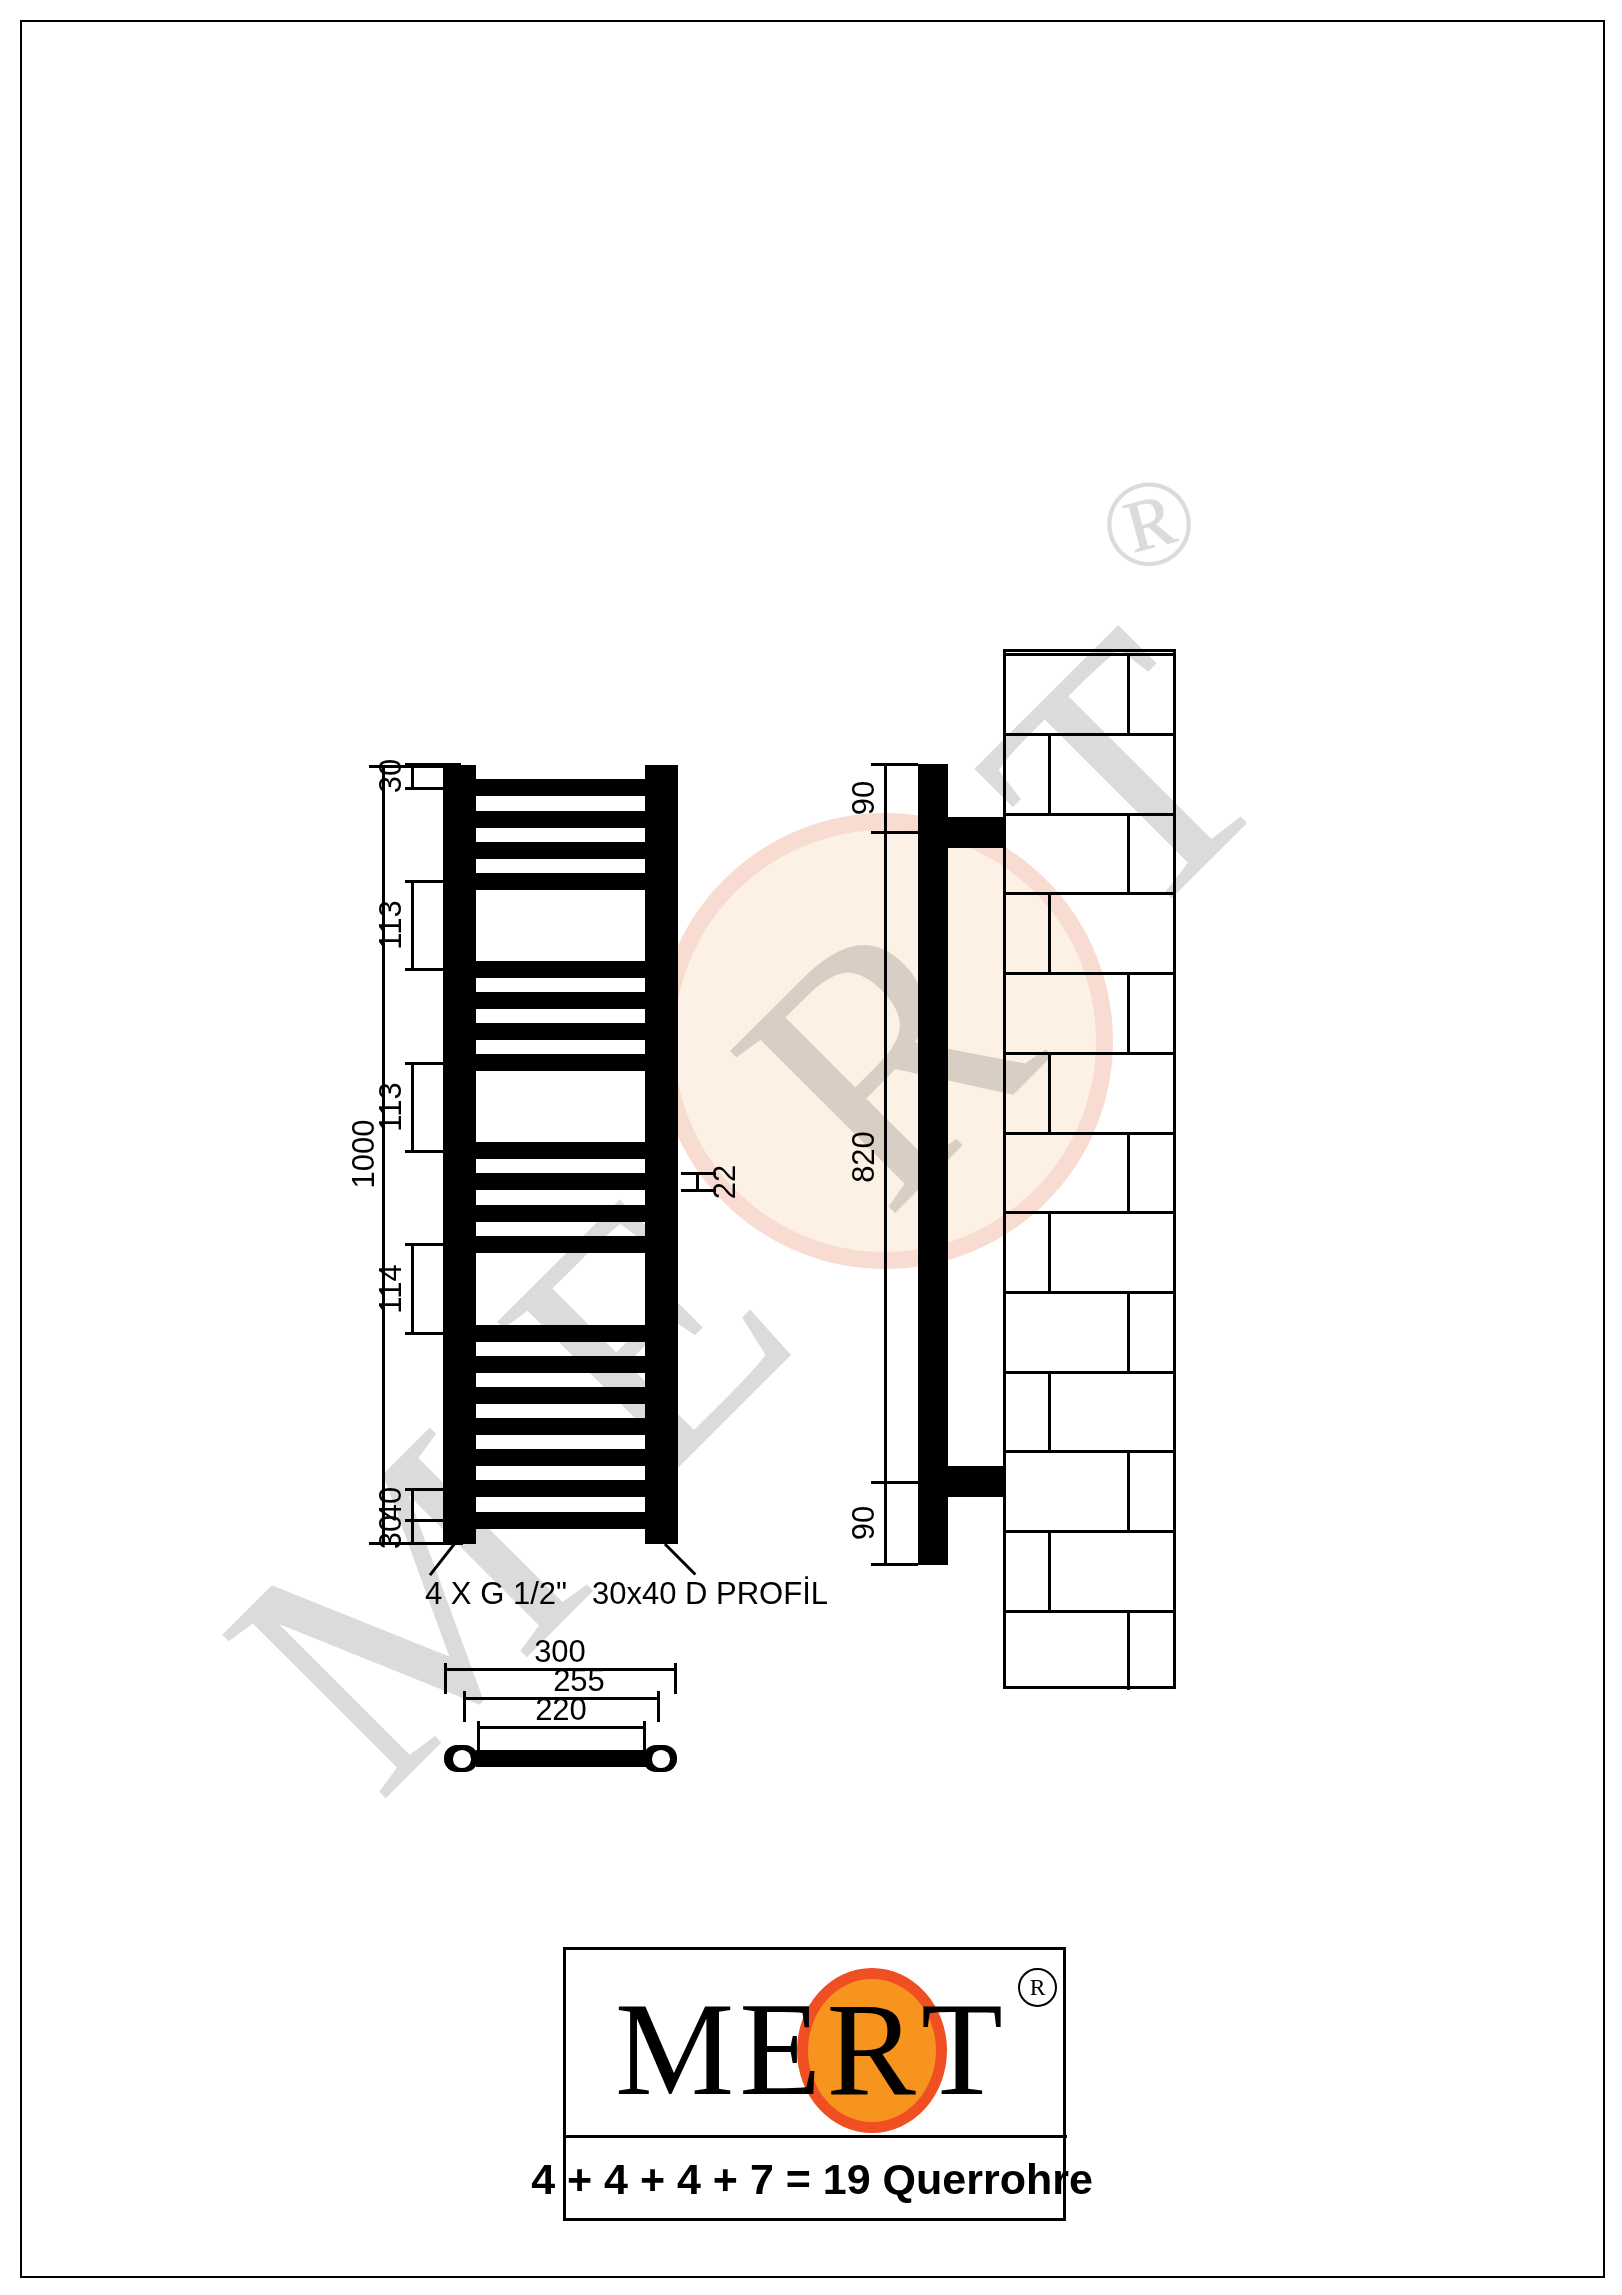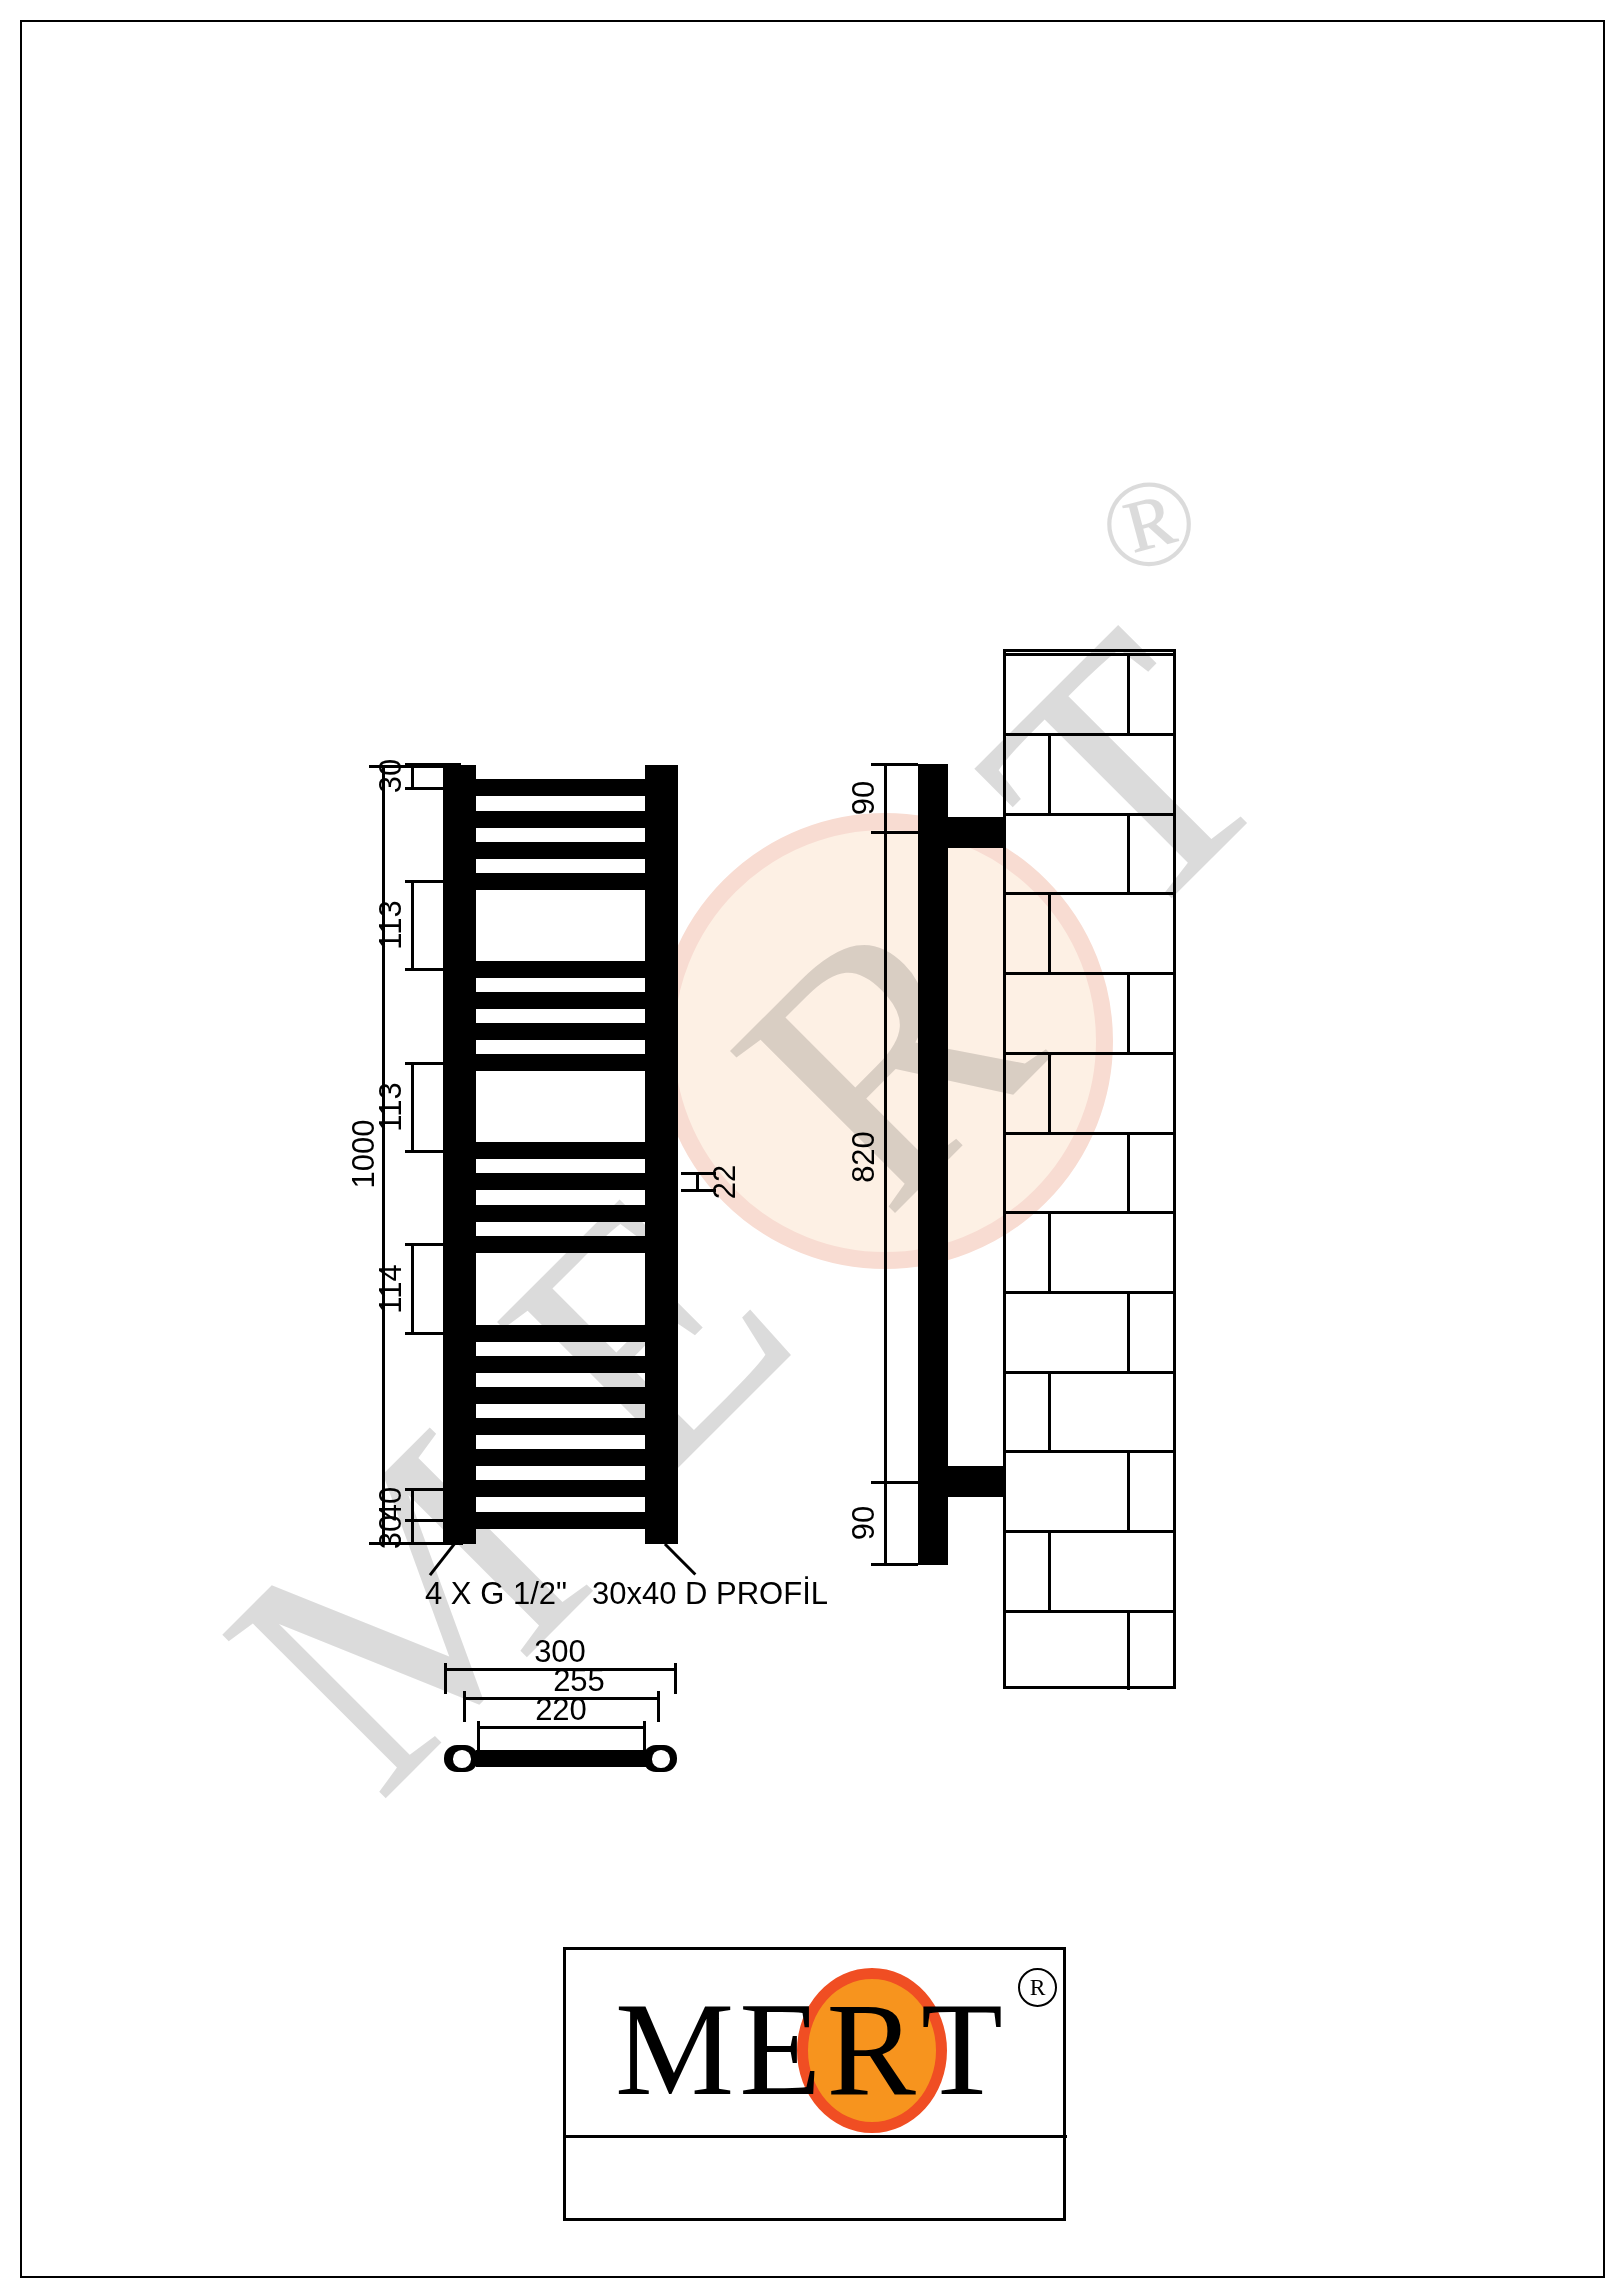--- a/index.html
+++ b/index.html
@@ -74,20 +74,21 @@
 
   <div class="abs logo-box" style="left:563px;top:1947px;width:497px;height:268px;"></div>
   <div class="abs logo-ellipse" id="logo-ellipse" style="left:797px;top:1968px;width:128px;height:143px;border:11.8px solid #f04e23;background:#f7941e;"></div>
   <div class="abs logo-row" style="left:566px;top:1983px;width:491px;height:131px;">
     <span class="logo-text">ME</span>
       <span class="logo-text">R</span>
       <span class="logo-text">T</span>
   </div>
   <div class="abs logo-reg" style="left:1018px;top:1968px;">R</div>
   <div class="abs logo-divider" style="left:563px;top:2135px;width:504px;height:3.3px;"></div>
+  <div class="abs formula ctr" style="left:812px;top:2155px;">4 + 4 + 4 + 7 = 19 Querrohre</div>
 
 <div class="abs blk" style="left: 458px; top: 779px; width: 205px; height: 17px;"></div>
     <div class="abs blk" style="left: 458px; top: 811px; width: 205px; height: 17px;"></div>
     <div class="abs blk" style="left: 458px; top: 842px; width: 205px; height: 17px;"></div>
     <div class="abs blk" style="left: 458px; top: 873px; width: 205px; height: 17px;"></div>
     <div class="abs blk" style="left: 458px; top: 961px; width: 205px; height: 17px;"></div>
     <div class="abs blk" style="left: 458px; top: 992px; width: 205px; height: 17px;"></div>
     <div class="abs blk" style="left: 458px; top: 1023px; width: 205px; height: 17px;"></div>
     <div class="abs blk" style="left: 458px; top: 1054px; width: 205px; height: 17px;"></div>
     <div class="abs blk" style="left: 458px; top: 1142px; width: 205px; height: 17px;"></div>

